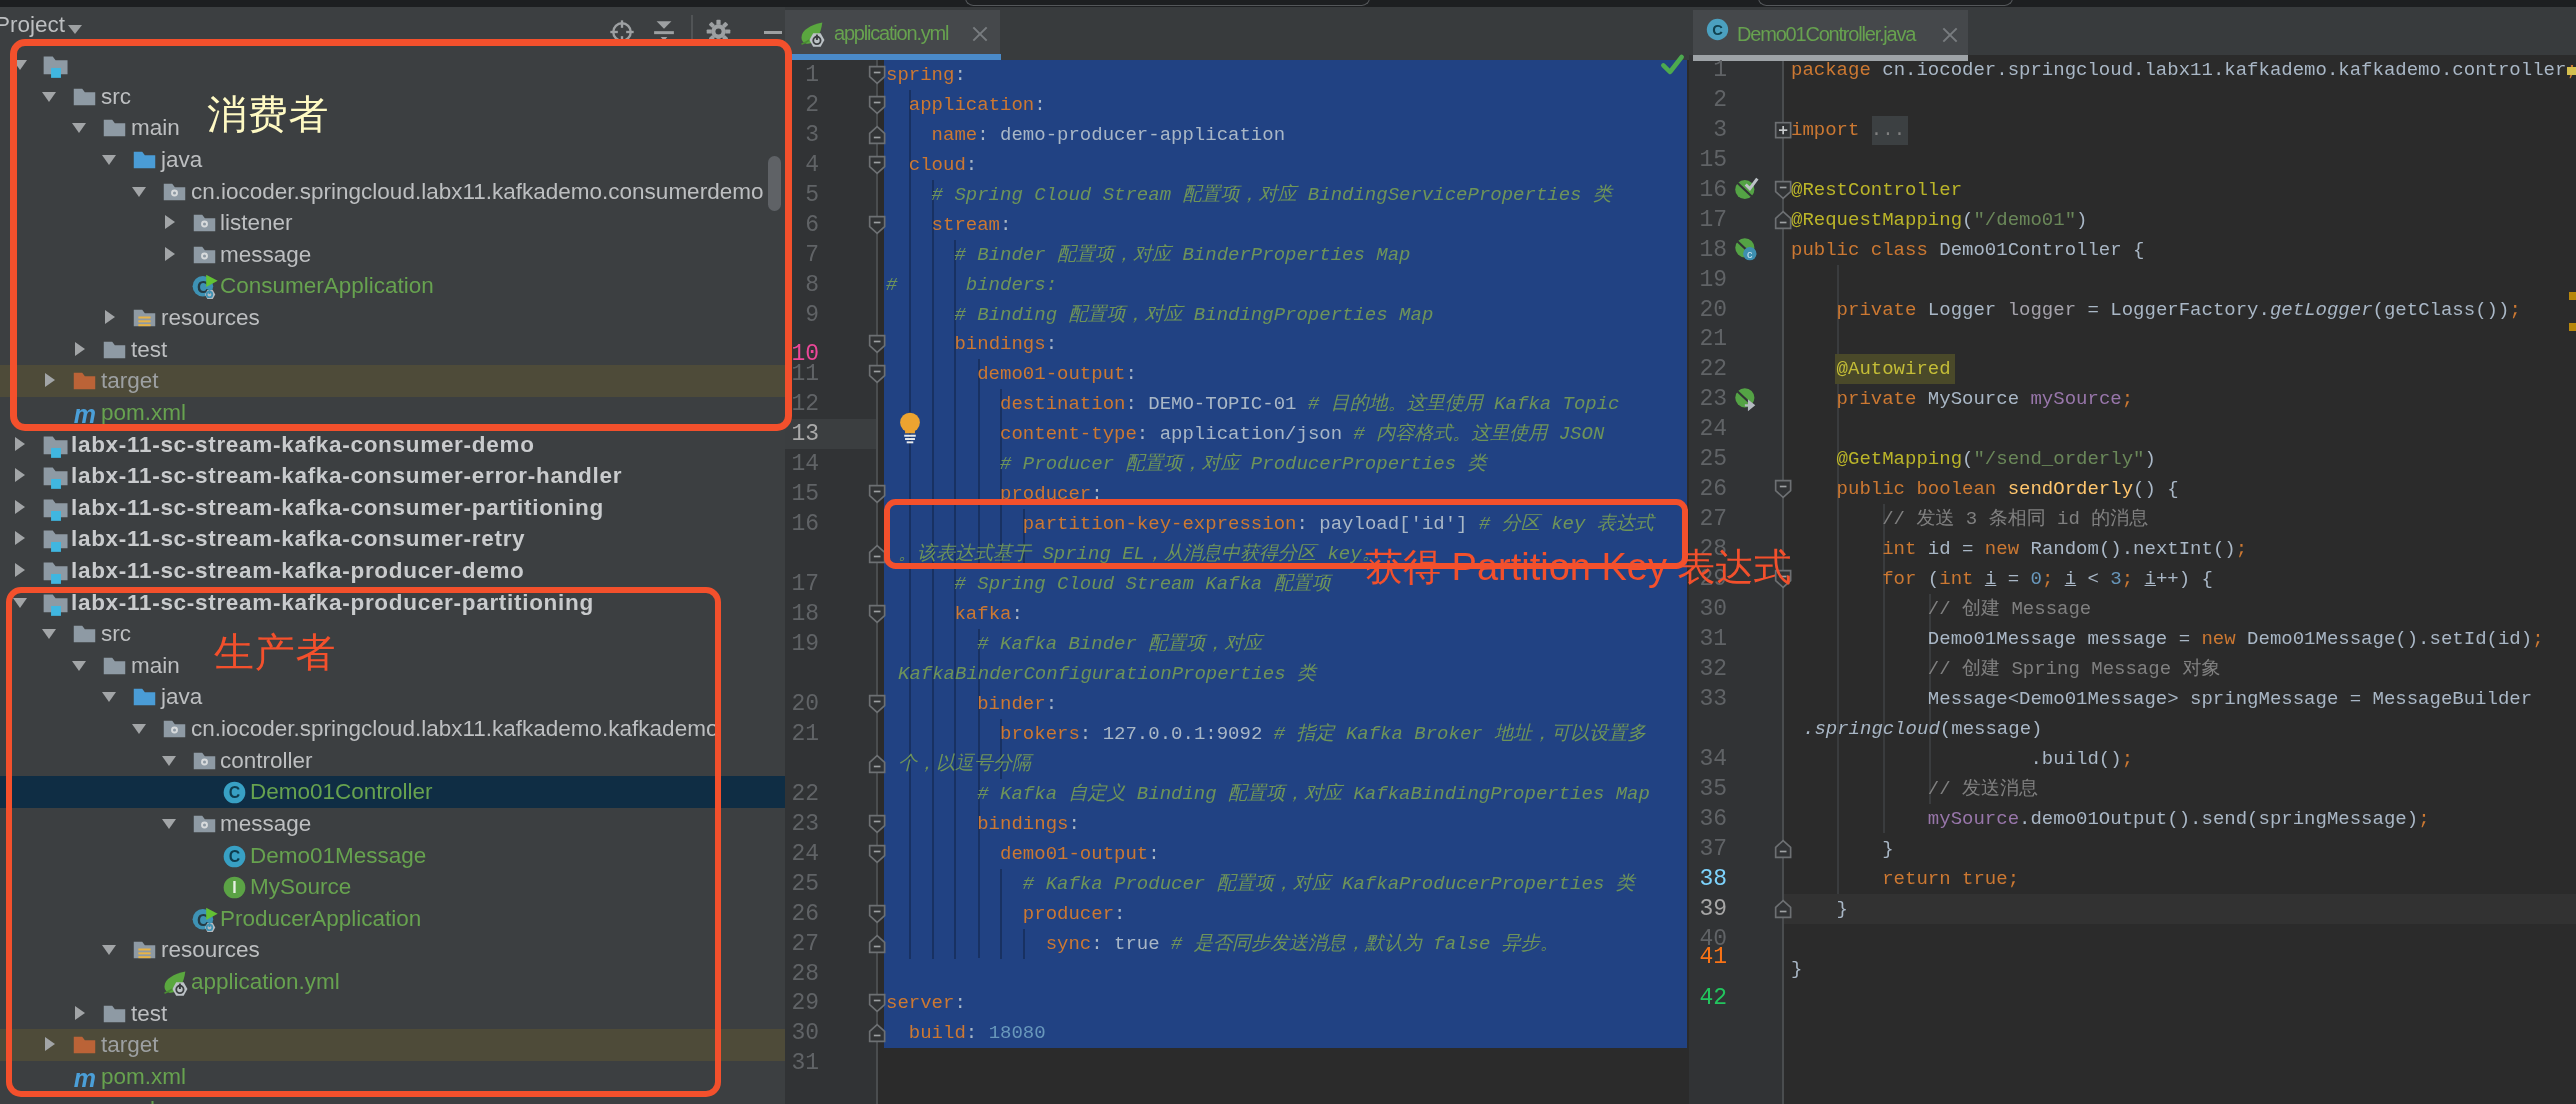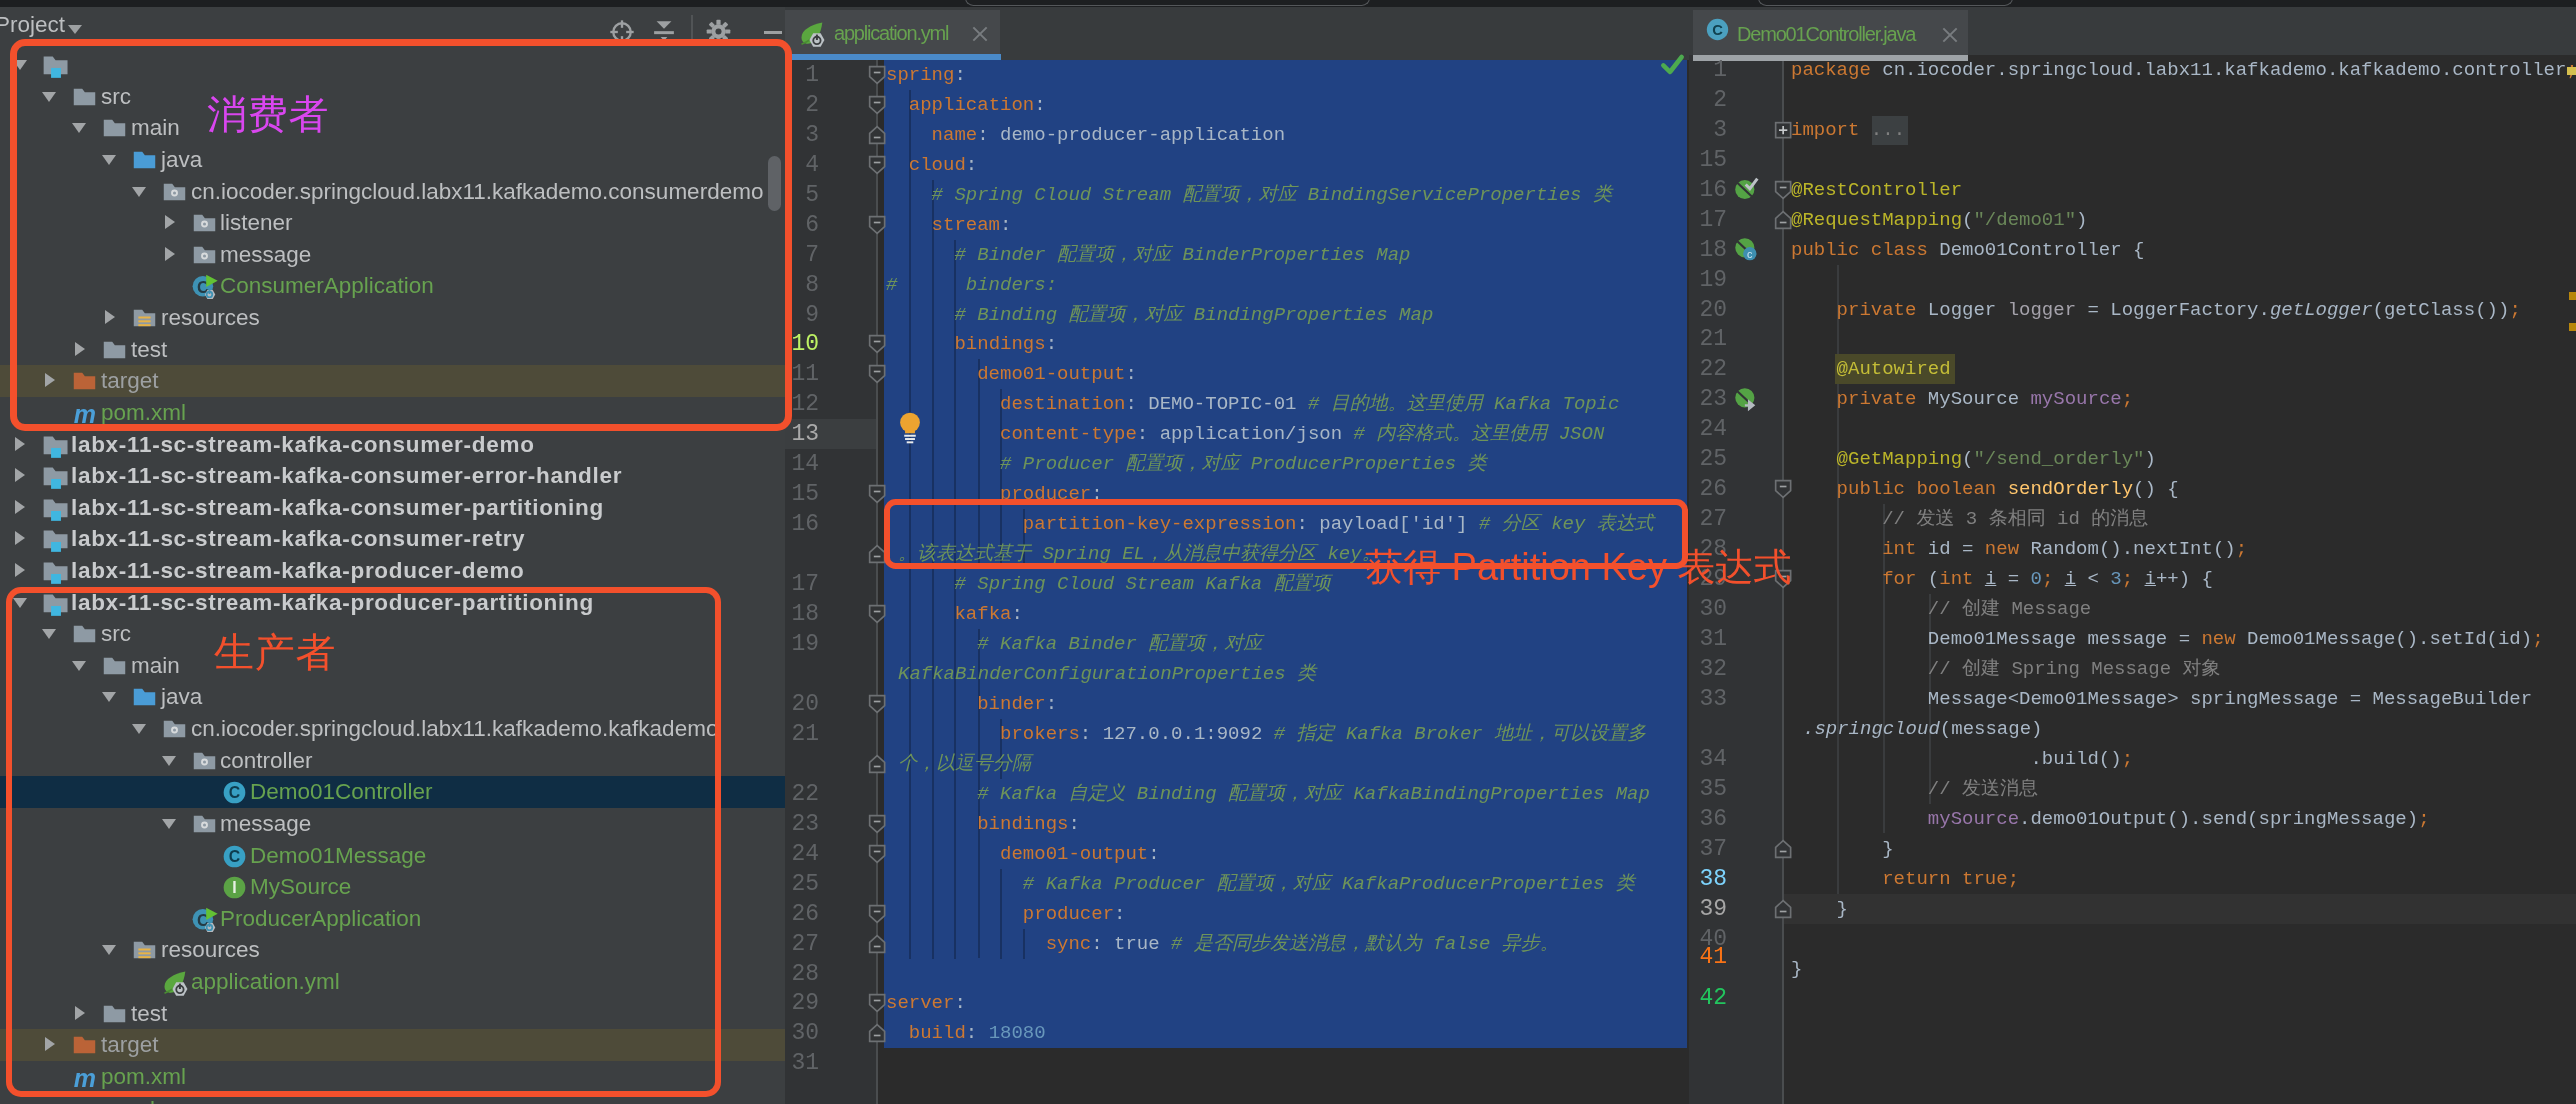--- a/index.html
+++ b/index.html
@@ -251,21 +251,21 @@
 <div class="guide" style="left:1023px;top:929px;height:30px;background:rgba(0,0,0,.25)"></div>
 <div class="ln" style="left:785px;top:60px;width:34px;color:#606366">1</div>
 <div class="ln" style="left:785px;top:90px;width:34px;color:#606366">2</div>
 <div class="ln" style="left:785px;top:120px;width:34px;color:#606366">3</div>
 <div class="ln" style="left:785px;top:150px;width:34px;color:#606366">4</div>
 <div class="ln" style="left:785px;top:180px;width:34px;color:#606366">5</div>
 <div class="ln" style="left:785px;top:210px;width:34px;color:#606366">6</div>
 <div class="ln" style="left:785px;top:240px;width:34px;color:#606366">7</div>
 <div class="ln" style="left:785px;top:270px;width:34px;color:#606366">8</div>
 <div class="ln" style="left:785px;top:300px;width:34px;color:#606366">9</div>
-<div class="ln" style="left:785px;top:329px;width:34px;color:#bef264">10</div>
+<div class="ln" style="left:785px;top:339px;width:34px;color:#ec4899">10</div>
 <div class="ln" style="left:785px;top:359px;width:34px;color:#606366">11</div>
 <div class="ln" style="left:785px;top:389px;width:34px;color:#606366">12</div>
 <div class="ln" style="left:785px;top:419px;width:34px;color:#a9a9a9">13</div>
 <div class="ln" style="left:785px;top:449px;width:34px;color:#606366">14</div>
 <div class="ln" style="left:785px;top:479px;width:34px;color:#606366">15</div>
 <div class="ln" style="left:785px;top:509px;width:34px;color:#606366">16</div>
 <div class="ln" style="left:785px;top:569px;width:34px;color:#606366">17</div>
 <div class="ln" style="left:785px;top:599px;width:34px;color:#606366">18</div>
 <div class="ln" style="left:785px;top:629px;width:34px;color:#606366">19</div>
 <div class="ln" style="left:785px;top:689px;width:34px;color:#606366">20</div>
@@ -514,16 +514,16 @@
 <svg class="abs" style="left:1774px;top:899px" width="18.3" height="20" viewBox="0 0 22 24">
       <path d="M2 22 h18 V10 l-9 -8 -9 8 Z" fill="#313335" stroke="#6d7073" stroke-width="2"></path>
       <line x1="7" y1="15" x2="15" y2="15" stroke="#9da0a2" stroke-width="2"></line>
     </svg>
 <div class="abs" style="left:2567px;top:67px;width:9.2px;height:8.3px;background:#d6bf4e"></div>
 <div class="abs" style="left:2569px;top:292px;width:7.5px;height:7.5px;background:#b8860b"></div>
 <div class="abs" style="left:2569px;top:323px;width:7.5px;height:7.5px;background:#b8860b"></div>
 <div class="abs" style="left:10px;top:39px;width:782px;height:392px;border:7.5px solid #f3502c;border-radius:15px"></div>
 <div class="abs" style="left:5.8px;top:587px;width:715px;height:510px;border:6.7px solid #f3502c;border-radius:15px"></div>
 <div class="abs" style="left:884px;top:499px;width:804px;height:70px;border:6.7px solid #f3502c;border-radius:11.6px"></div>
-<div class="abs" style="left:207px;top:87px;font-size:40px;letter-spacing:0.8px;color:#d946ef;white-space:nowrap">消费者</div>
+<div class="abs" style="left:207px;top:87px;font-size:40px;letter-spacing:0.8px;color:#fef9c3;white-space:nowrap">消费者</div>
 <div class="abs" style="left:214px;top:625px;font-size:40px;letter-spacing:0.8px;color:#f3502c;white-space:nowrap">生产者</div>
 <div class="abs" style="left:1365px;top:542px;font-size:38px;color:#f3502c;white-space:nowrap">获得 Partition Key 表达式</div>
 </div>
 
 </body></html>

